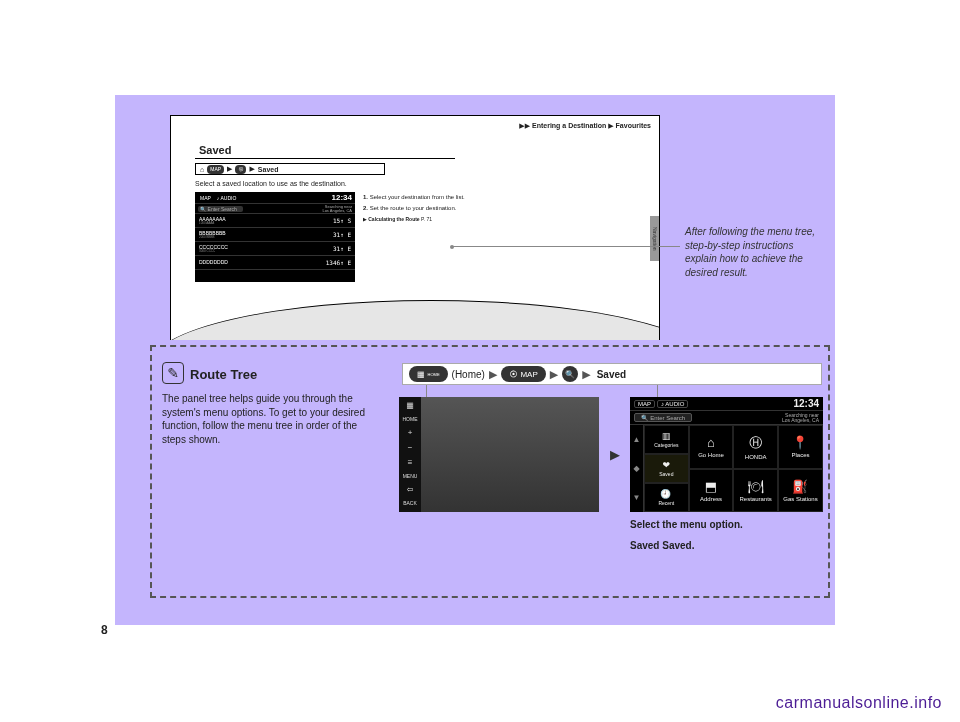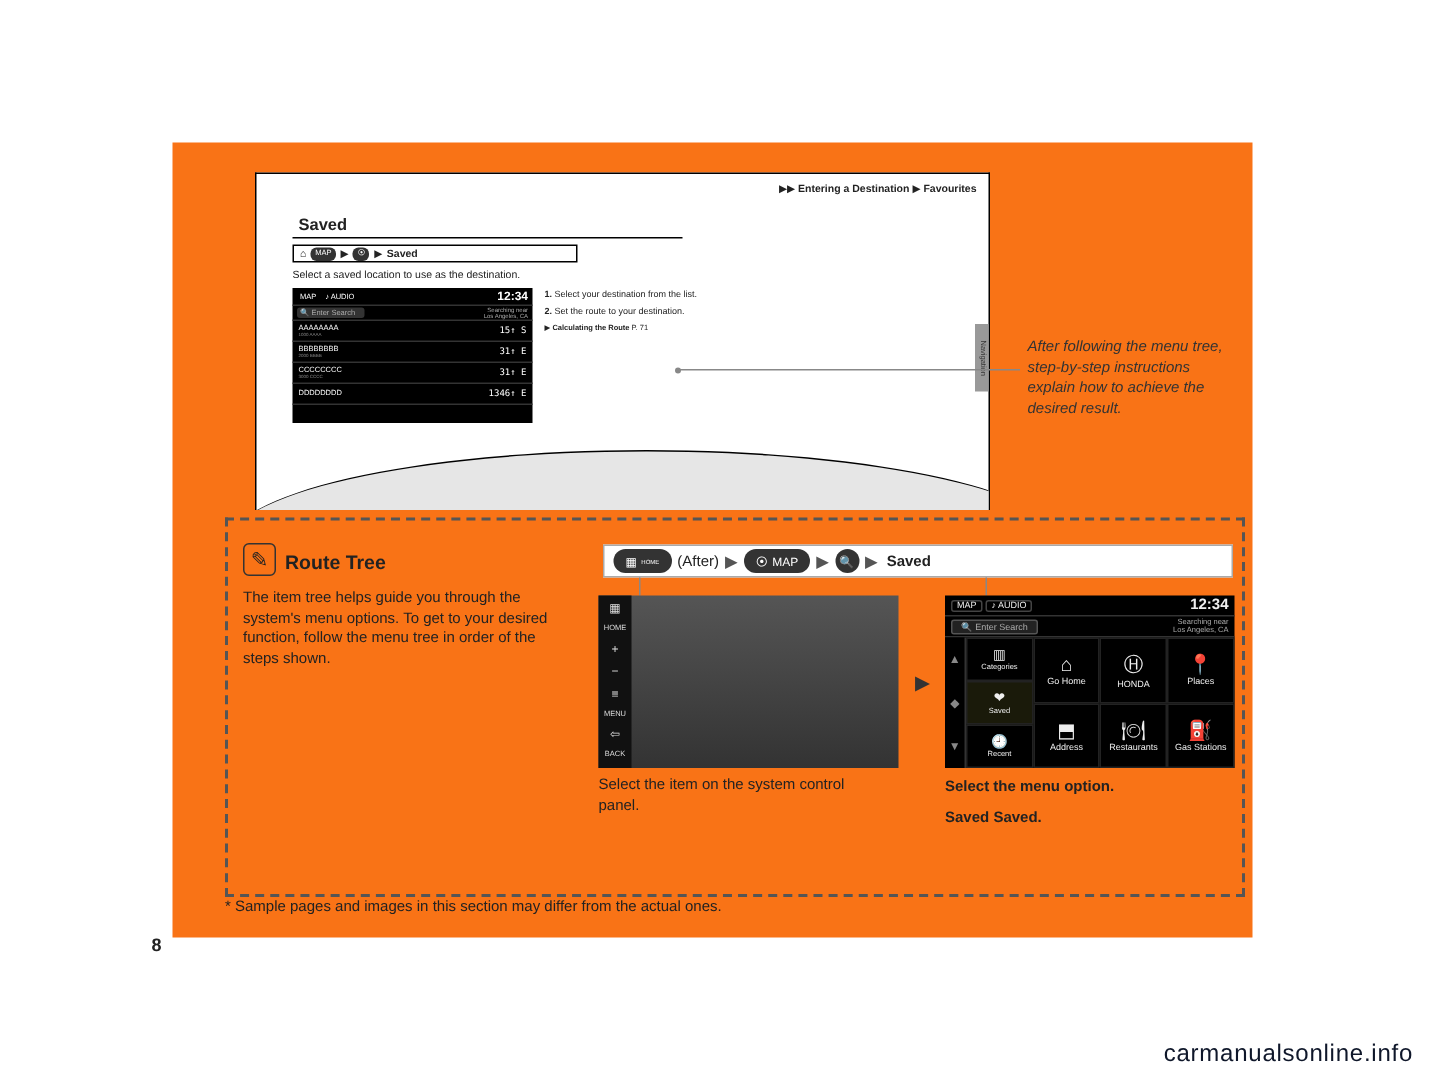--- a/index.html
+++ b/index.html
@@ -13,21 +13,21 @@
     position: relative;
     font-size: 12px;
     color: #222;
   }
   .page {
     position: absolute;
     left: 115px;
     top: 95px;
     width: 720px;
     height: 530px;
-    background: #f97316;
+    background: #c4b5fd;
   }
   
   .example-wrap {
     position: absolute;
     left: 55px;
     top: 20px;
     width: 490px;
     height: 225px;
     background: #fff;
     border: 1px solid #000;
@@ -372,21 +372,21 @@
     left: -14px;
     bottom: -12px;
     font-weight: bold;
     font-size: 12px;
   }
   .watermark {
     position: absolute;
     right: 18px;
     bottom: 10px;
     font-size: 16px;
-    color: #0f172a;
+    color: #4c1d95;
     letter-spacing: 0.5px;
   }
 </style>
 </head>
 <body>
 
 <div class="page">
 
   <div class="example-wrap">
     <div class="ex-crumb">
@@ -469,28 +469,28 @@
     <div class="example-wave"></div>
   </div>
 
   <div class="callout-dot"></div>
   <div class="callout-h"></div>
   <div class="callout-text">After following the menu tree, step-by-step instructions explain how to achieve the desired result.</div>
 
   <div class="dashed">
     <div class="mt-icon">✎</div>
     <div class="mt-title">Route Tree</div>
-    <div class="mt-para">The item tree helps guide you through the system's menu options. To get to your desired function, follow the menu tree in order of the steps shown.</div>
+    <div class="mt-para">The panel tree helps guide you through the system's menu options. To get to your desired function, follow the menu tree in order of the steps shown.</div>
 
     <div class="bc-bar">
       <span class="chip">
         <span>▦</span>
         <span style="font-size:4px">HOME</span>
       </span>
-      <span class="home-lbl">(After)</span>
+      <span class="home-lbl">(Home)</span>
       <span class="arrow">▶</span>
       <span class="chip">
         <span>⦿</span>
         <span>MAP</span>
       </span>
       <span class="arrow">▶</span>
       <span class="chip small">
         <span>🔍</span>
       </span>
       <span class="arrow">▶</span>
@@ -504,21 +504,20 @@
         <span class="ic">▦</span>
         <span>HOME</span>
         <span class="ic">+</span>
         <span class="ic">−</span>
         <span class="ic">≡</span>
         <span>MENU</span>
         <span class="ic">⇦</span>
         <span>BACK</span>
       </div>
     </div>
-    <div class="panel-caption">Select the item on the system control panel.</div>
 
     <div class="mid-arrow">▶</div>
 
     <div class="nav-screen">
       <div class="nav-top">
         <div class="tabs">
           <span class="tab">MAP</span>
           <span class="tab">♪ AUDIO</span>
         </div>
         <span class="time">12:34</span>
@@ -577,17 +576,16 @@
       </div>
     </div>
     <div class="nav-caption">
       <div>Select the menu option.</div>
       <div style="margin-top:6px">
         <span>Saved </span><b>Saved</b><span>.</span>
       </div>
     </div>
   </div>
 
-  <div class="footnote">* Sample pages and images in this section may differ from the actual ones.</div>
   <div class="pagenum">8</div>
 </div>
 
 <div class="watermark">carmanualsonline.info</div>
 
 </body></html>

